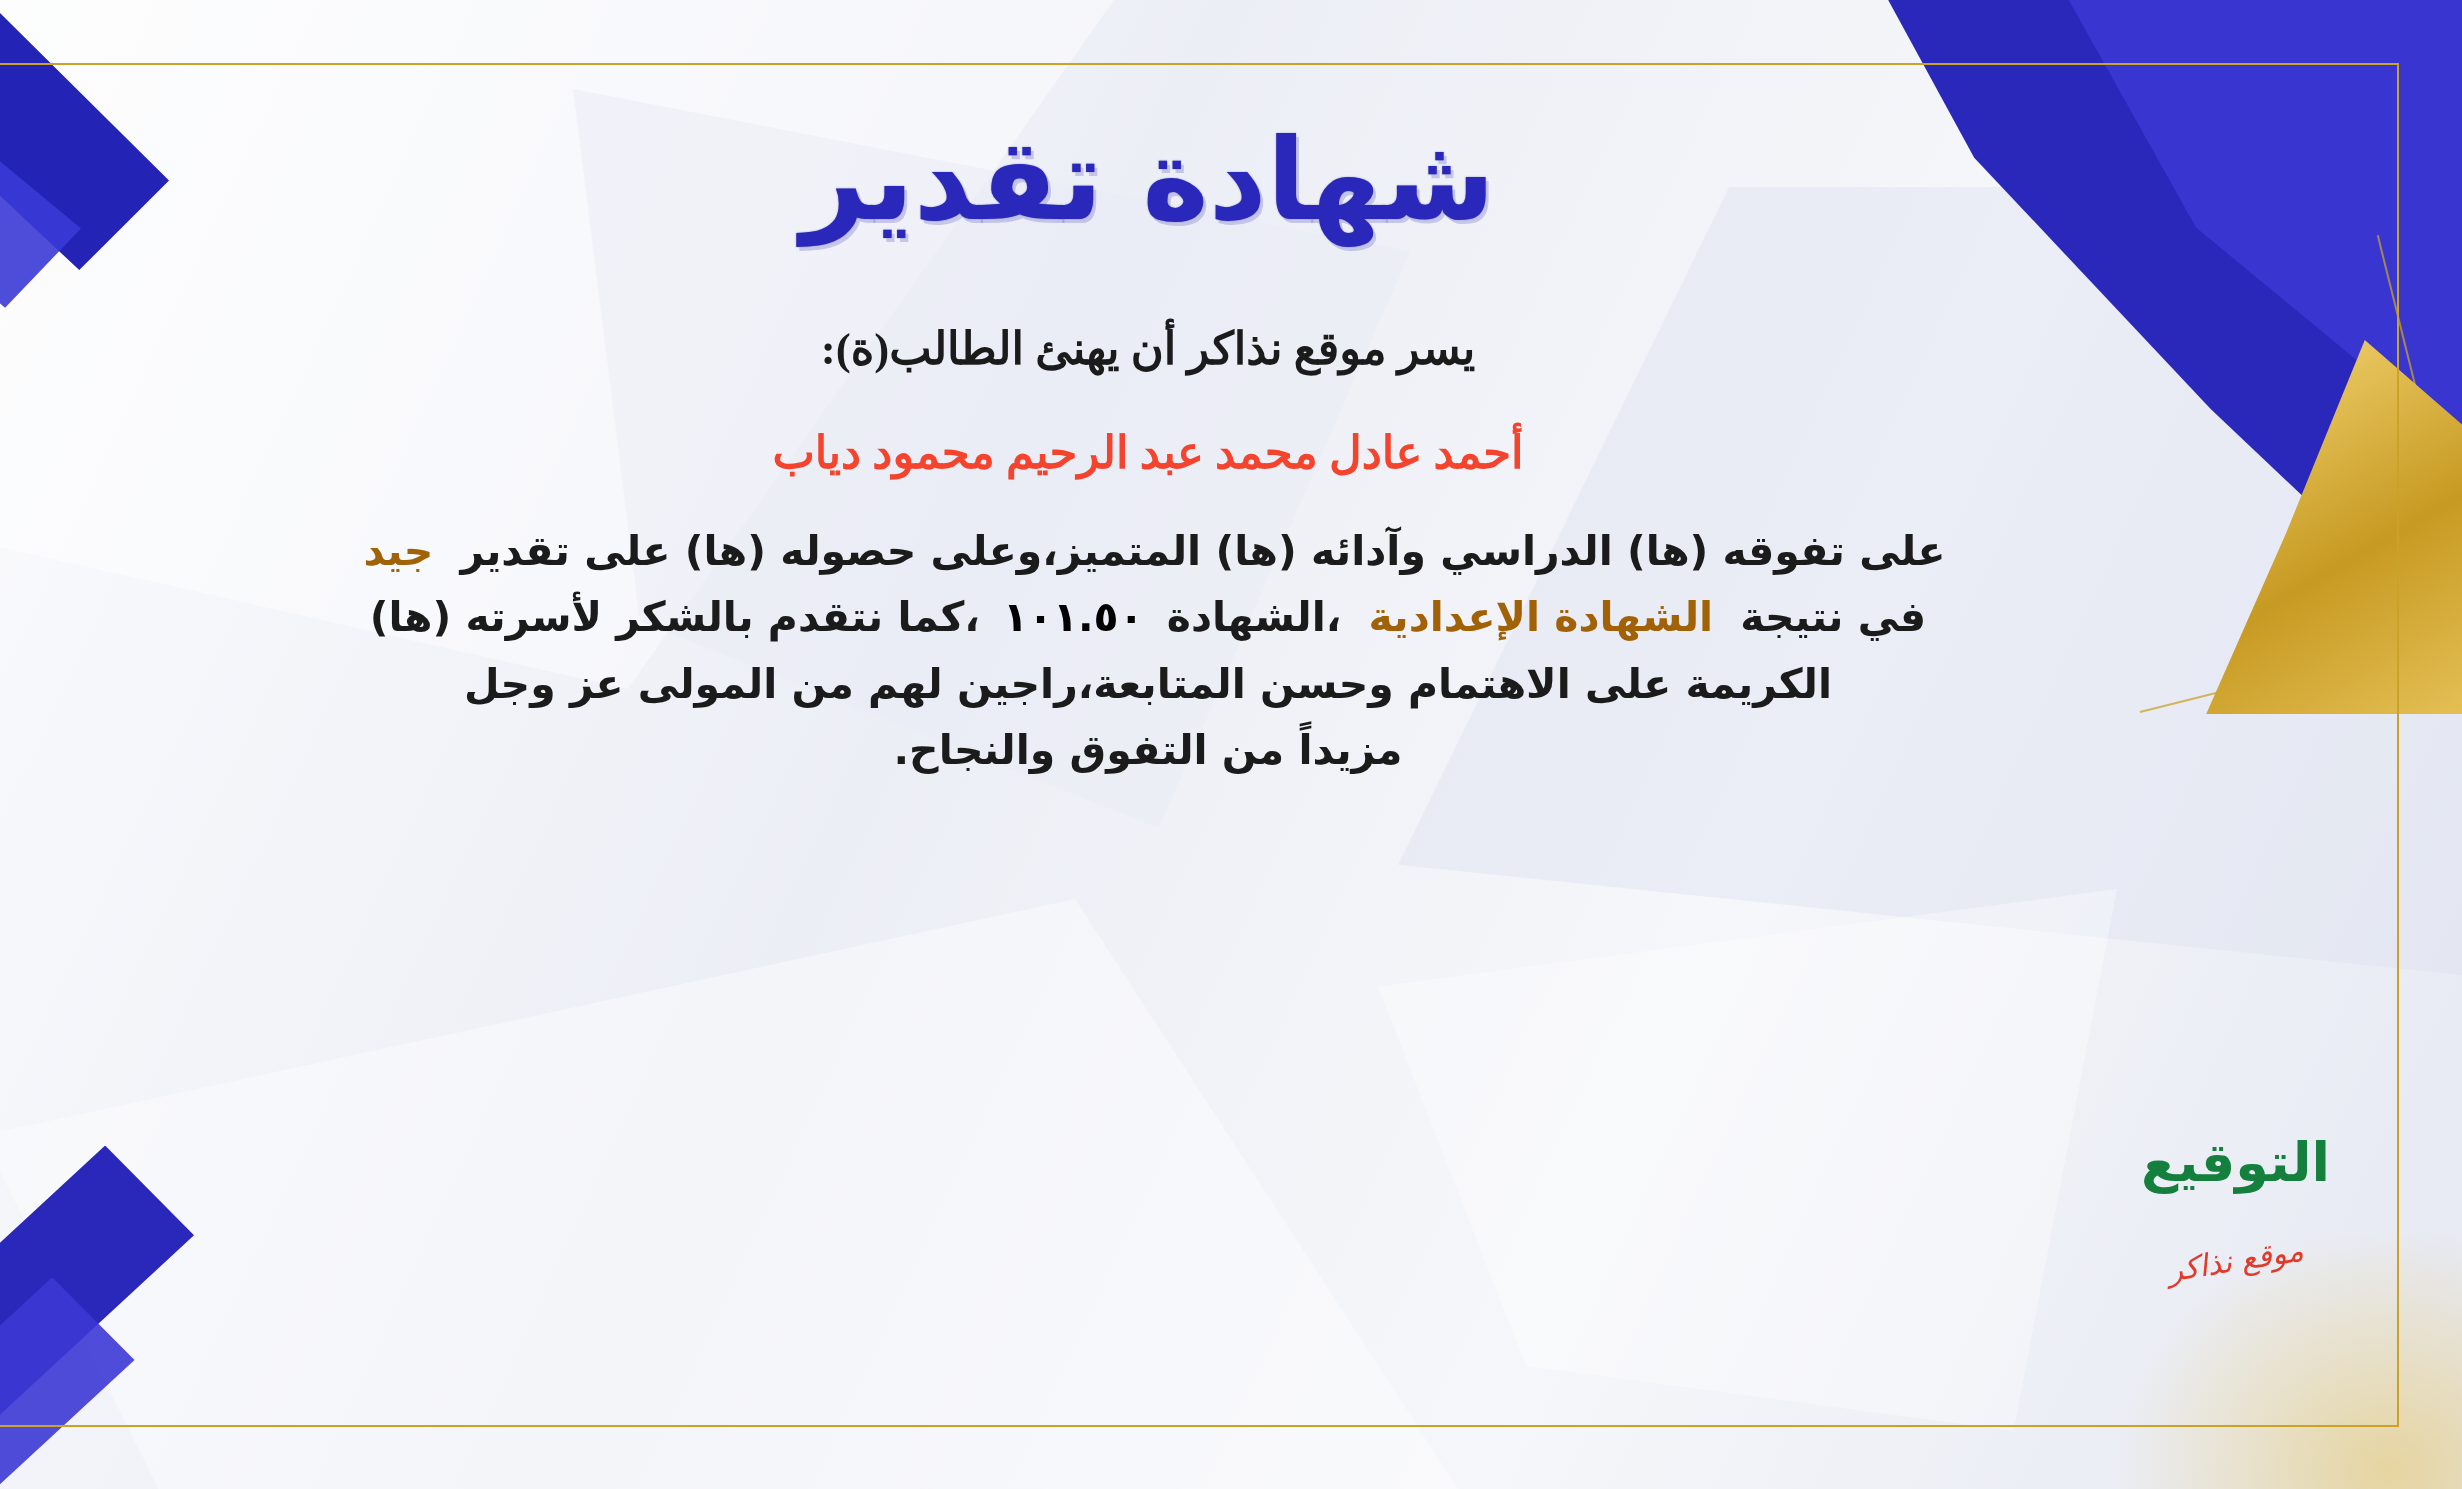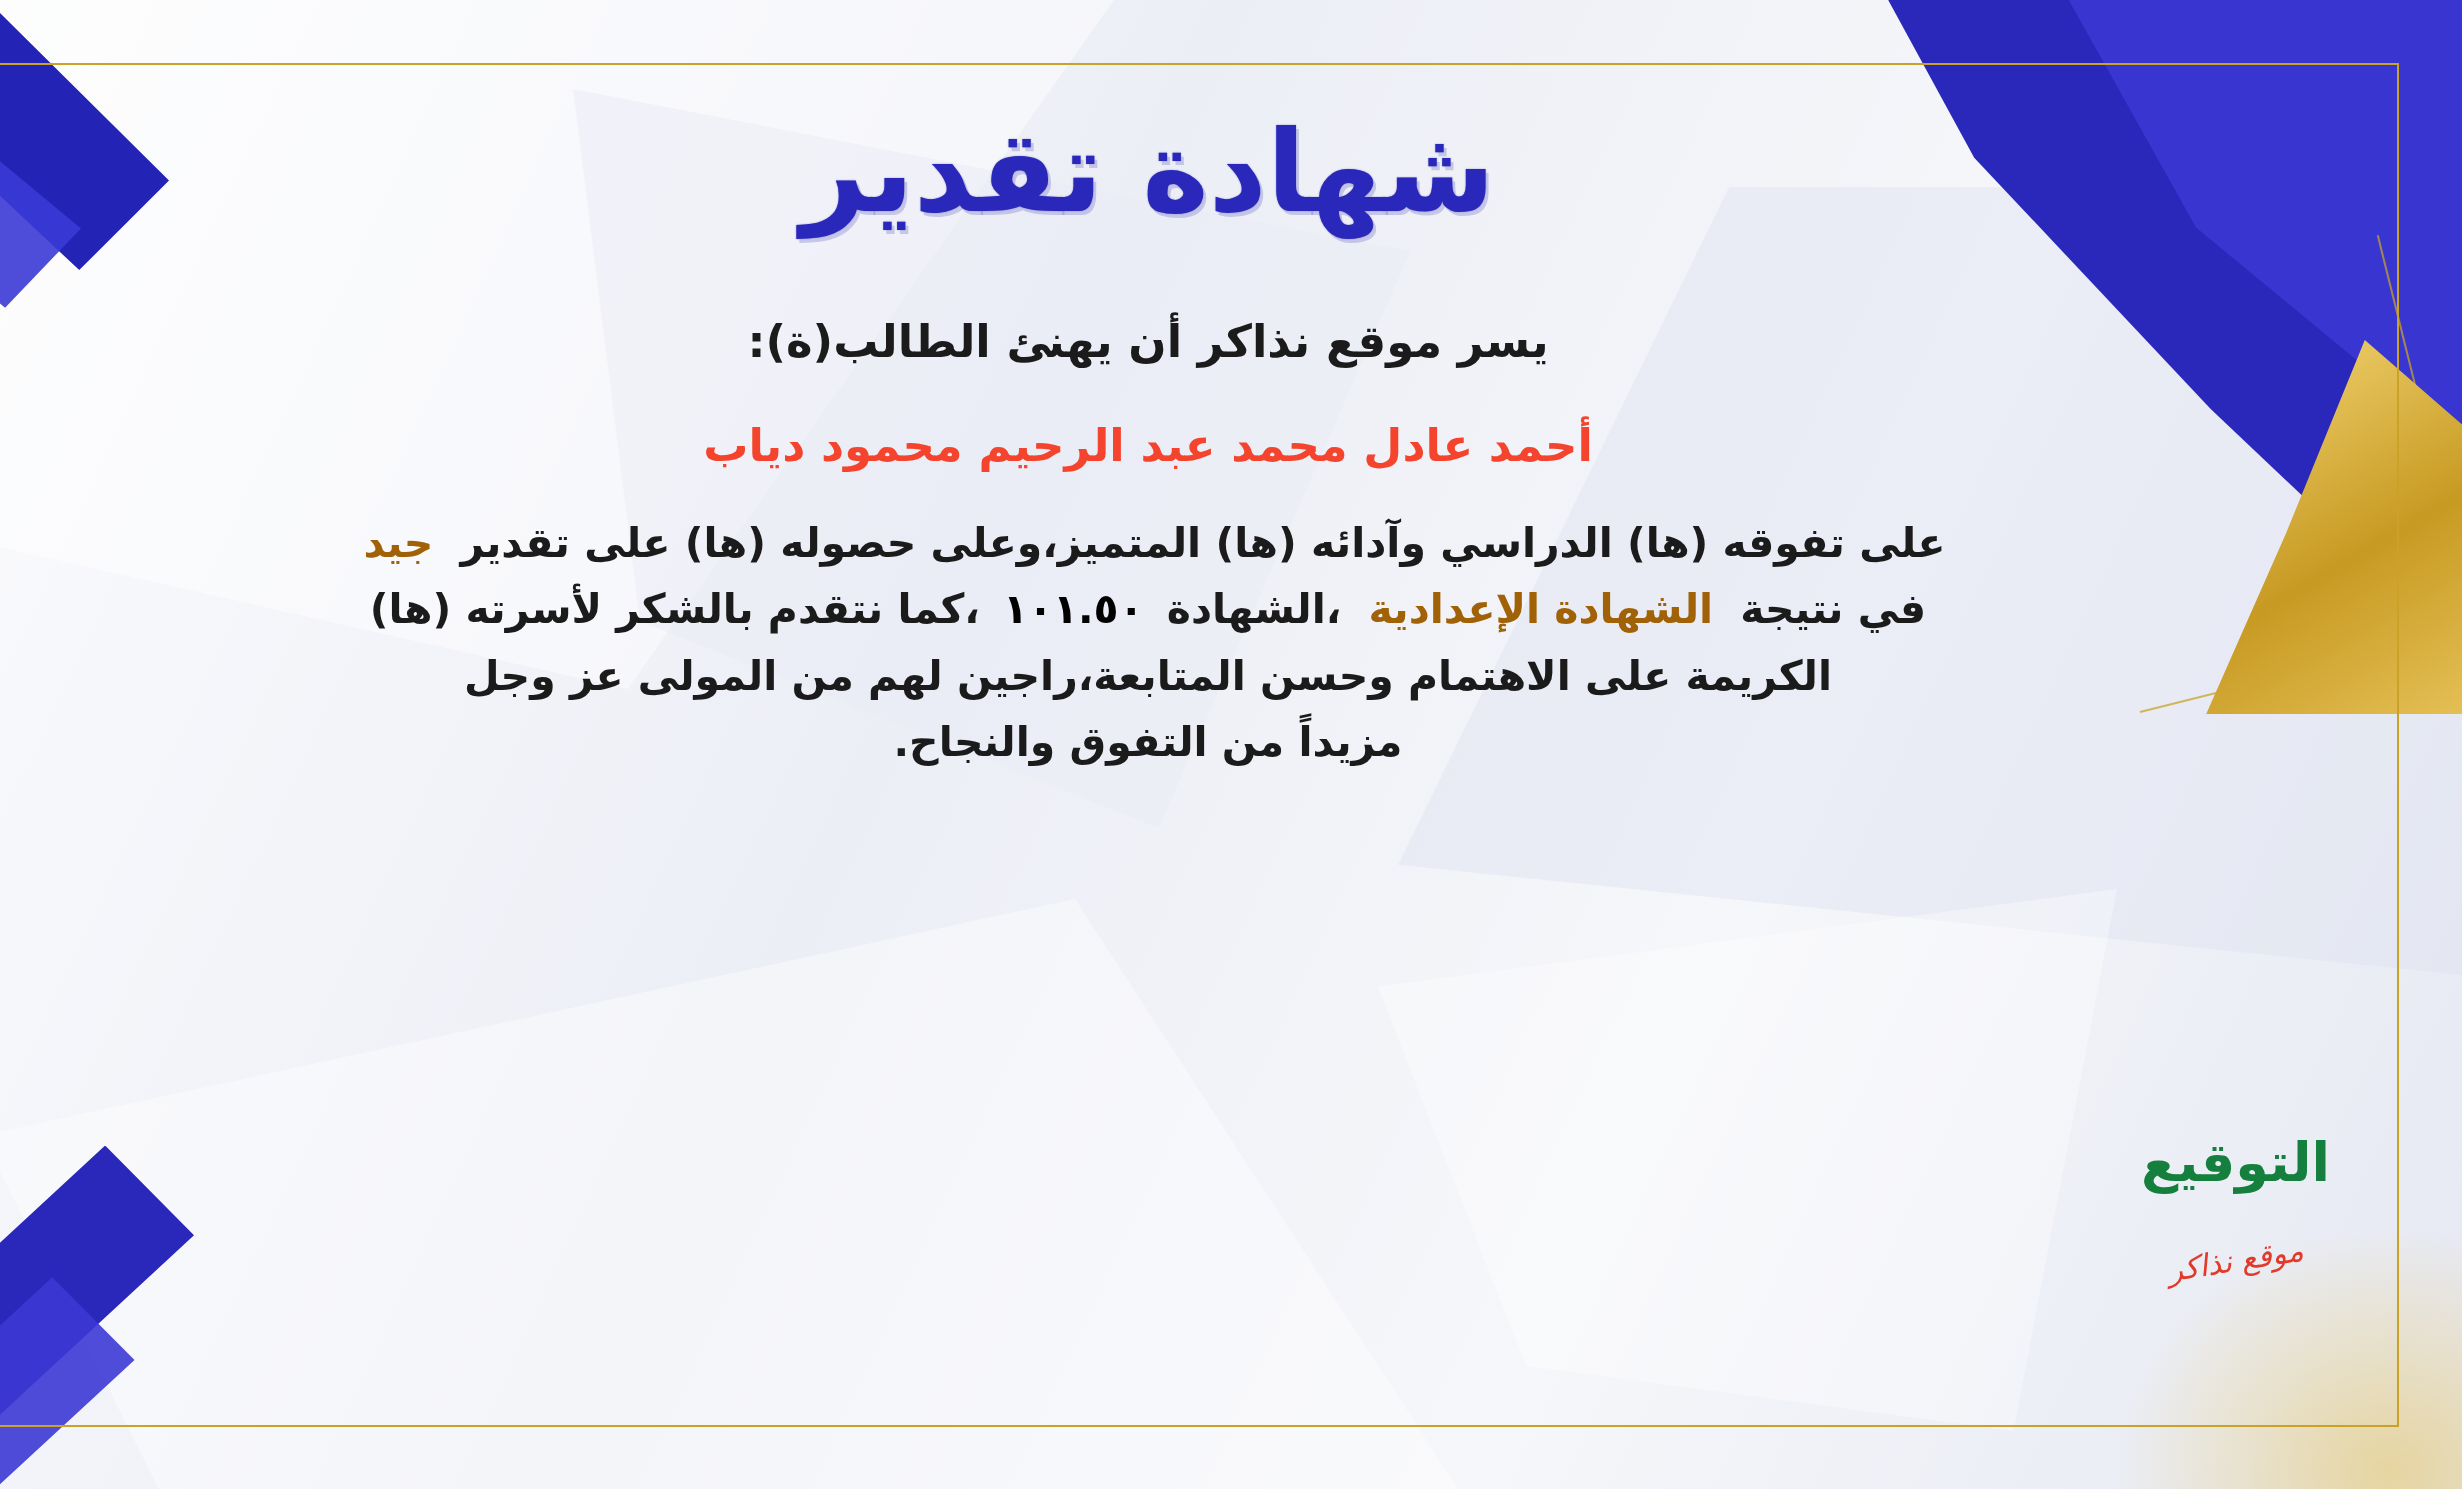--- a/index.html
+++ b/index.html
@@ -145,41 +145,42 @@
     position: absolute;
     top: 63px; left: 63px; right: 63px; bottom: 63px;
     display: flex;
     flex-direction: column;
     align-items: center;
     padding: 19.7px 138px 0 138px;
     box-sizing: border-box;
   }
 
   .title {
-    margin-top: 19px;
+    margin-top: 27px;
     font-family: "DejaVu Sans", sans-serif;
     font-size: 113px;
     font-weight: 700;
     color: #2a27bb;
     letter-spacing: 3px;
     text-shadow:
       3px 3.9px 0 rgba(120,120,200,0.35),
       0 0 1.5px rgba(40,40,160,0.6);
     line-height: 1.25;
     direction: rtl;
     white-space: nowrap;
   }
 
   .line {
     direction: rtl;
     text-align: center;
     color: #1b1b1b;
     font-size: 42px;
     font-weight: 700;
     line-height: 1.55;
+    font-family: Liberation Serif, serif;
   }
 
   .intro {
     margin-top: 64px;
     font-size: 45px;
   }
 
   .student-name {
     margin-top: 34px;
     color: #f4442e;

